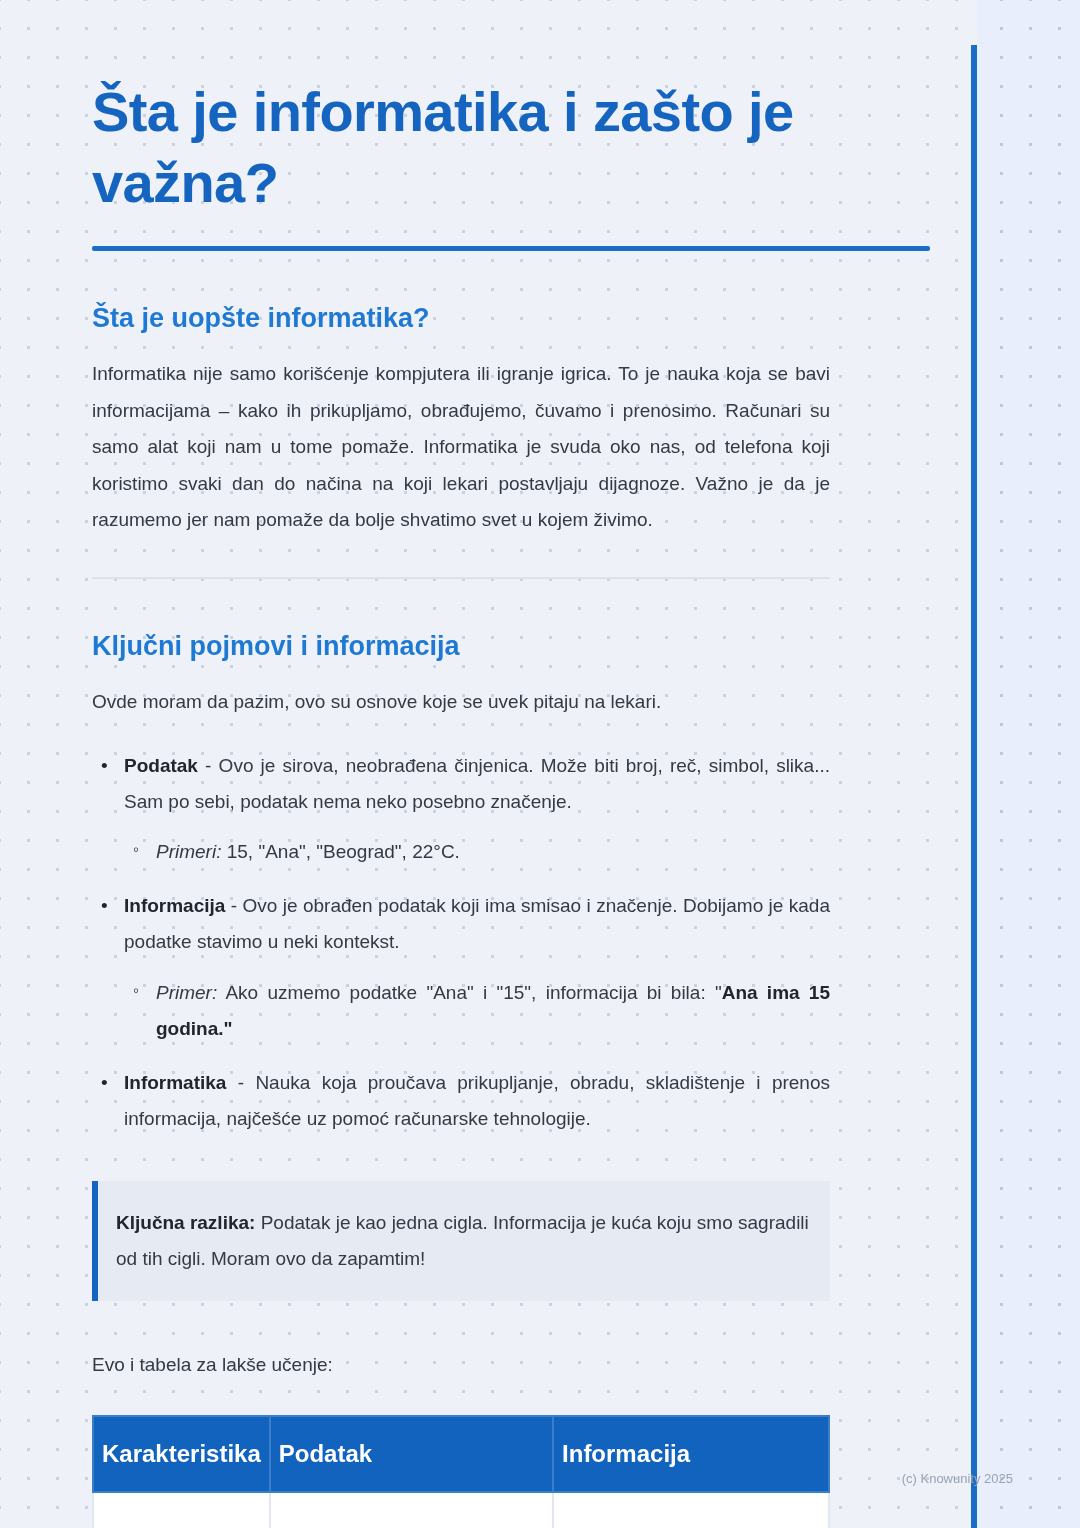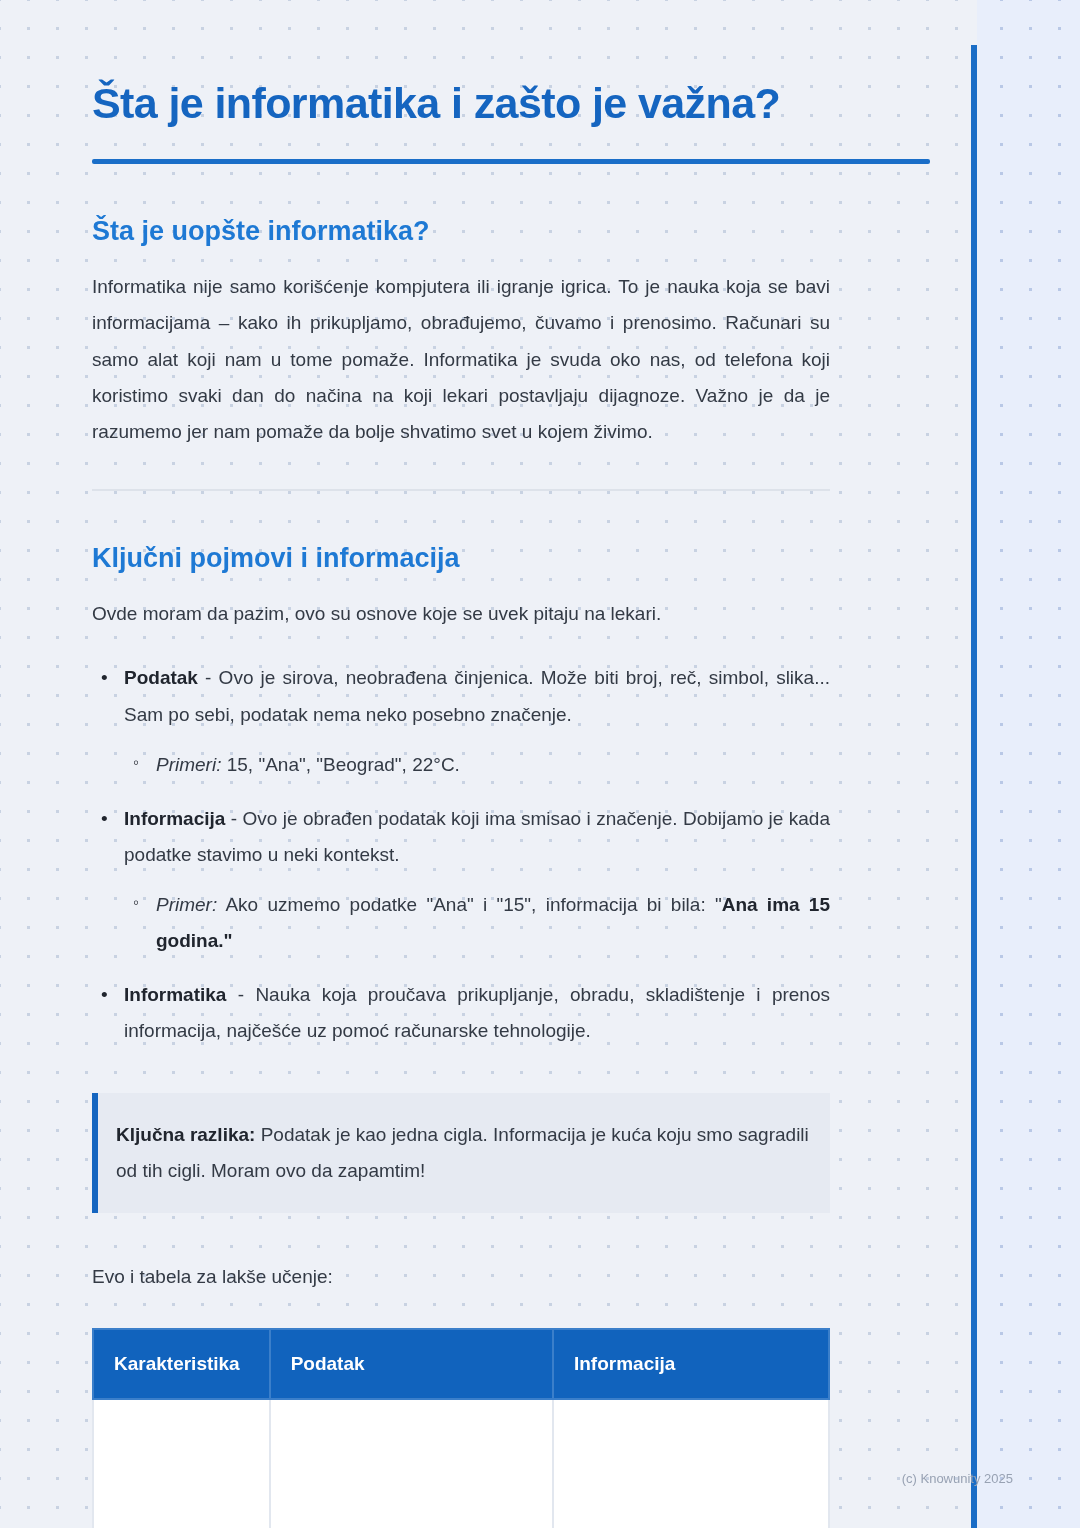--- a/index.html
+++ b/index.html
@@ -24,21 +24,21 @@
     background-size: 29px 29px;
     background-position: 10px 14px;
   }
   .edge-line {
     position: absolute; top: 45px; left: 971px; bottom: 0; width: 6px;
     background: #1a6dc6;
   }
   .content { position: absolute; left: 92px; top: 0; width: 738px; }
   h1 {
     margin-top: 76px;
-    font-size: 43px; line-height: 1.27; font-weight: 800;
+    font-size: 56px; line-height: 1.27; font-weight: 800;
     letter-spacing: -0.6px; color: #1565c0;
   }
   .title-rule {
     margin-top: 28px; width: 838px; height: 5px;
     background: #1a6ec8; border-radius: 2px;
   }
   h2 { margin-top: 52px; font-size: 27px; font-weight: 700; color: #1e79d4; }
   p.body {
     margin-top: 22px; font-size: 19px; line-height: 1.92;
     color: #333a45; text-align: justify;
@@ -61,22 +61,22 @@
   .callout {
     margin-top: 44px; width: 738px;
     background: #e6eaf2; border-left: 6px solid #1565c0;
     padding: 24px 18px;
   }
   .callout p { font-size: 19px; line-height: 1.9; color: #333a45; }
   p.table-intro { margin-top: 46px; font-size: 19px; line-height: 1.9; color: #333a45; }
   table.cmp { margin-top: 32px; width: 738px; border-collapse: collapse; }
   table.cmp th {
     background: #1163bd; color: #ffffff;
-    font-size: 19px; font-weight: 700; text-align: left;
-    padding: 23px 20px; border: 2px solid #3b7fca;
+    font-size: 24px; font-weight: 700; text-align: left;
+    padding: 23px 8px; border: 2px solid #3b7fca;
   }
   table.cmp th.c1 { width: 24%; }
   table.cmp th.c2 { width: 38.5%; }
   table.cmp th.c3 { width: 37.5%; }
   table.cmp td { background: #ffffff; border: 2px solid #e2e7ef; height: 150px; }
   .footer {
     position: absolute; right: 67px; bottom: 42px;
     font-size: 13px; color: #98a2b3; z-index: 5;
   }
 </style>

